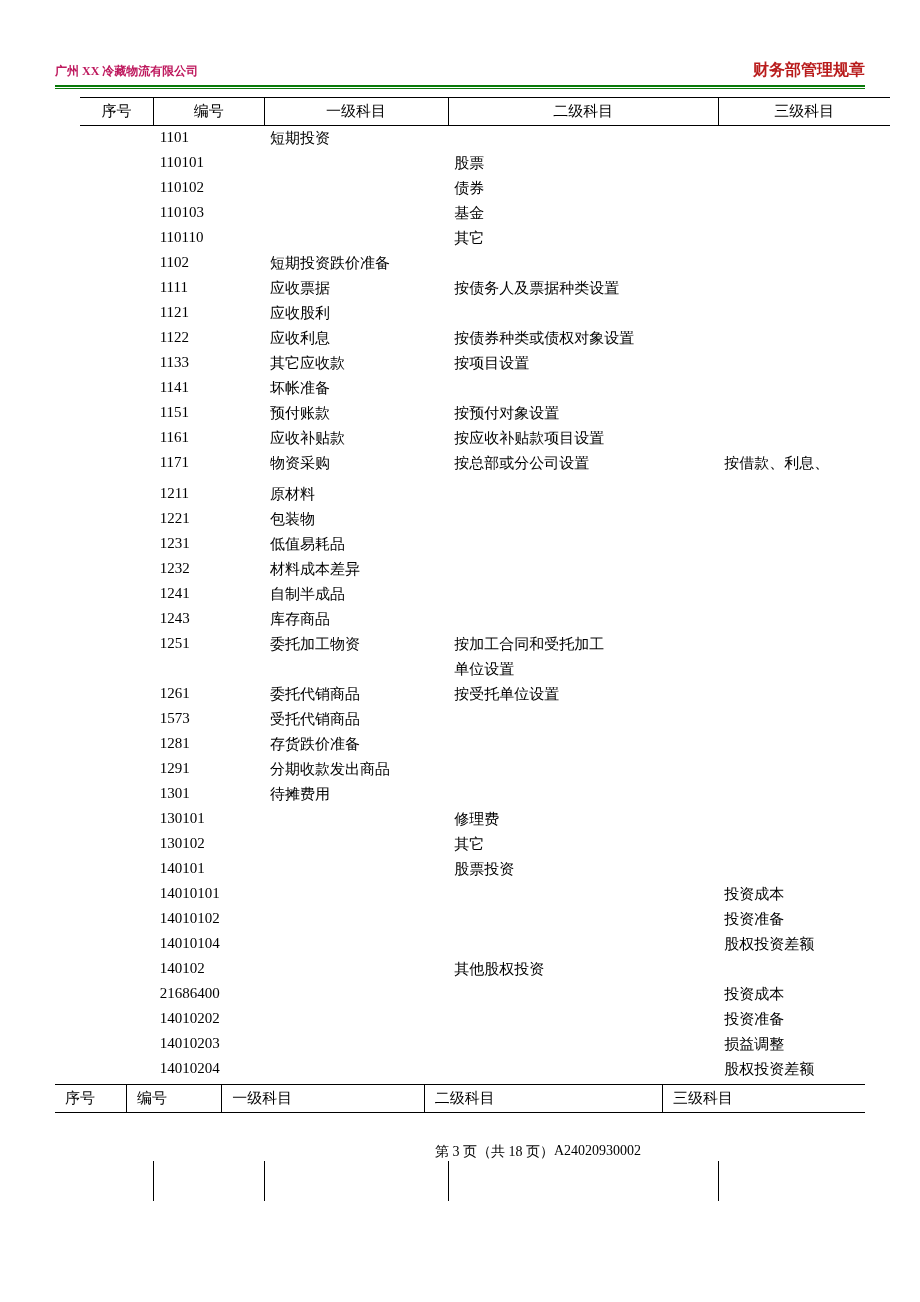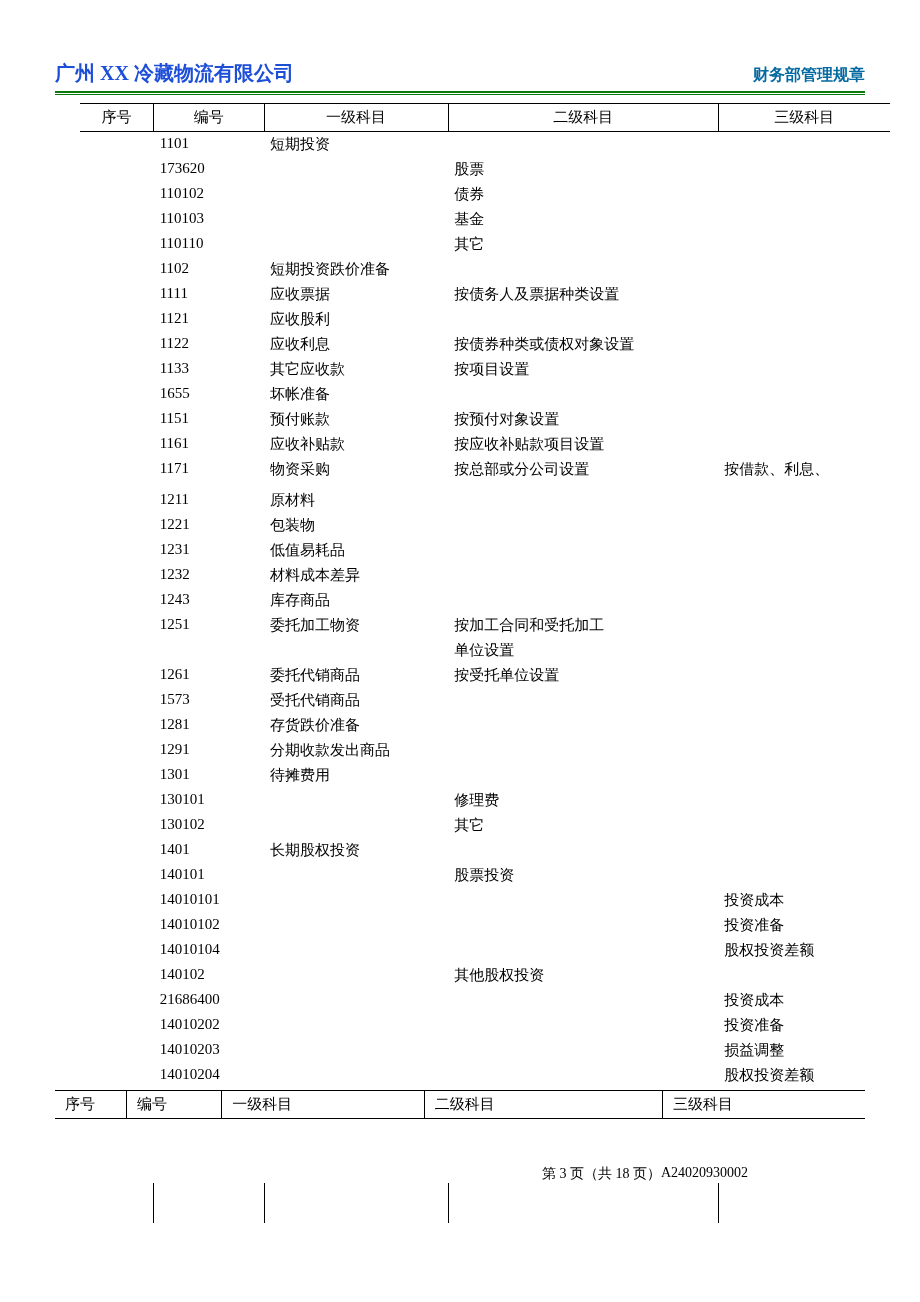--- a/index.html
+++ b/index.html
@@ -14,27 +14,27 @@
     }
     .header {
       display: flex;
       justify-content: space-between;
       align-items: baseline;
       border-bottom: 2px solid #0a7a0a;
       padding-bottom: 4px;
       margin-bottom: 0;
     }
     .header-left {
-      color: #1d4ed8;
+      color: #be185d;
       font-weight: bold;
-      font-size: 20px;
+      font-size: 12px;
       text-align: center;
     }
     .header-right {
-      color: #0369a1;
+      color: #b91c1c;
       font-weight: bold;
       font-size: 16px;
     }
     .subline {
       border-top: 1px solid #0a7a0a;
       margin-top: 1px;
       margin-bottom: 8px;
     }
     table.main {
       border-collapse: collapse;
@@ -83,23 +83,23 @@
     table.footer-table th:last-child {
       border-right: none;
     }
     .fcol-seq { width: 60px; }
     .fcol-code { width: 80px; }
     .fcol-l1 { width: 170px; }
     .fcol-l2 { width: 200px; }
     .fcol-l3 { width: 170px; }
 
     .page-footer {
-      margin-top: 46px;
+      margin-top: 30px;
       display: flex;
-      justify-content: center;
+      justify-content: flex-start;
       font-size: 14px;
       padding: 0 10px;
     }
     .page-num { margin-left: 370px; }
     .doc-code { }
     .extra-lines {
       margin-left: 25px;
     }
     .extra-lines td {
       border-right: 1px solid #000;
@@ -136,21 +136,21 @@
   <tbody id="rows-body">
       <tr>
         <td></td>
         <td>1101</td>
         <td>短期投资</td>
         <td></td>
         <td></td>
       </tr>
       <tr>
         <td></td>
-        <td>173620</td>
+        <td>110101</td>
         <td></td>
         <td>股票</td>
         <td></td>
       </tr>
       <tr>
         <td></td>
         <td>110102</td>
         <td></td>
         <td>债券</td>
         <td></td>
@@ -199,21 +199,21 @@
       </tr>
       <tr>
         <td></td>
         <td>1133</td>
         <td>其它应收款</td>
         <td>按项目设置</td>
         <td></td>
       </tr>
       <tr>
         <td></td>
-        <td>1655</td>
+        <td>1141</td>
         <td>坏帐准备</td>
         <td></td>
         <td></td>
       </tr>
       <tr>
         <td></td>
         <td>1151</td>
         <td>预付账款</td>
         <td>按预付对象设置</td>
         <td></td>
@@ -262,20 +262,27 @@
       </tr>
       <tr>
         <td></td>
         <td>1232</td>
         <td>材料成本差异</td>
         <td></td>
         <td></td>
       </tr>
       <tr>
         <td></td>
+        <td>1241</td>
+        <td>自制半成品</td>
+        <td></td>
+        <td></td>
+      </tr>
+      <tr>
+        <td></td>
         <td>1243</td>
         <td>库存商品</td>
         <td></td>
         <td></td>
       </tr>
       <tr>
         <td></td>
         <td>1251</td>
         <td>委托加工物资</td>
         <td>按加工合同和受托加工</td>
@@ -328,27 +335,20 @@
         <td>130101</td>
         <td></td>
         <td>修理费</td>
         <td></td>
       </tr>
       <tr>
         <td></td>
         <td>130102</td>
         <td></td>
         <td>其它</td>
-        <td></td>
-      </tr>
-      <tr>
-        <td></td>
-        <td>1401</td>
-        <td>长期股权投资</td>
-        <td></td>
         <td></td>
       </tr>
       <tr>
         <td></td>
         <td>140101</td>
         <td></td>
         <td>股票投资</td>
         <td></td>
       </tr>
       <tr>

